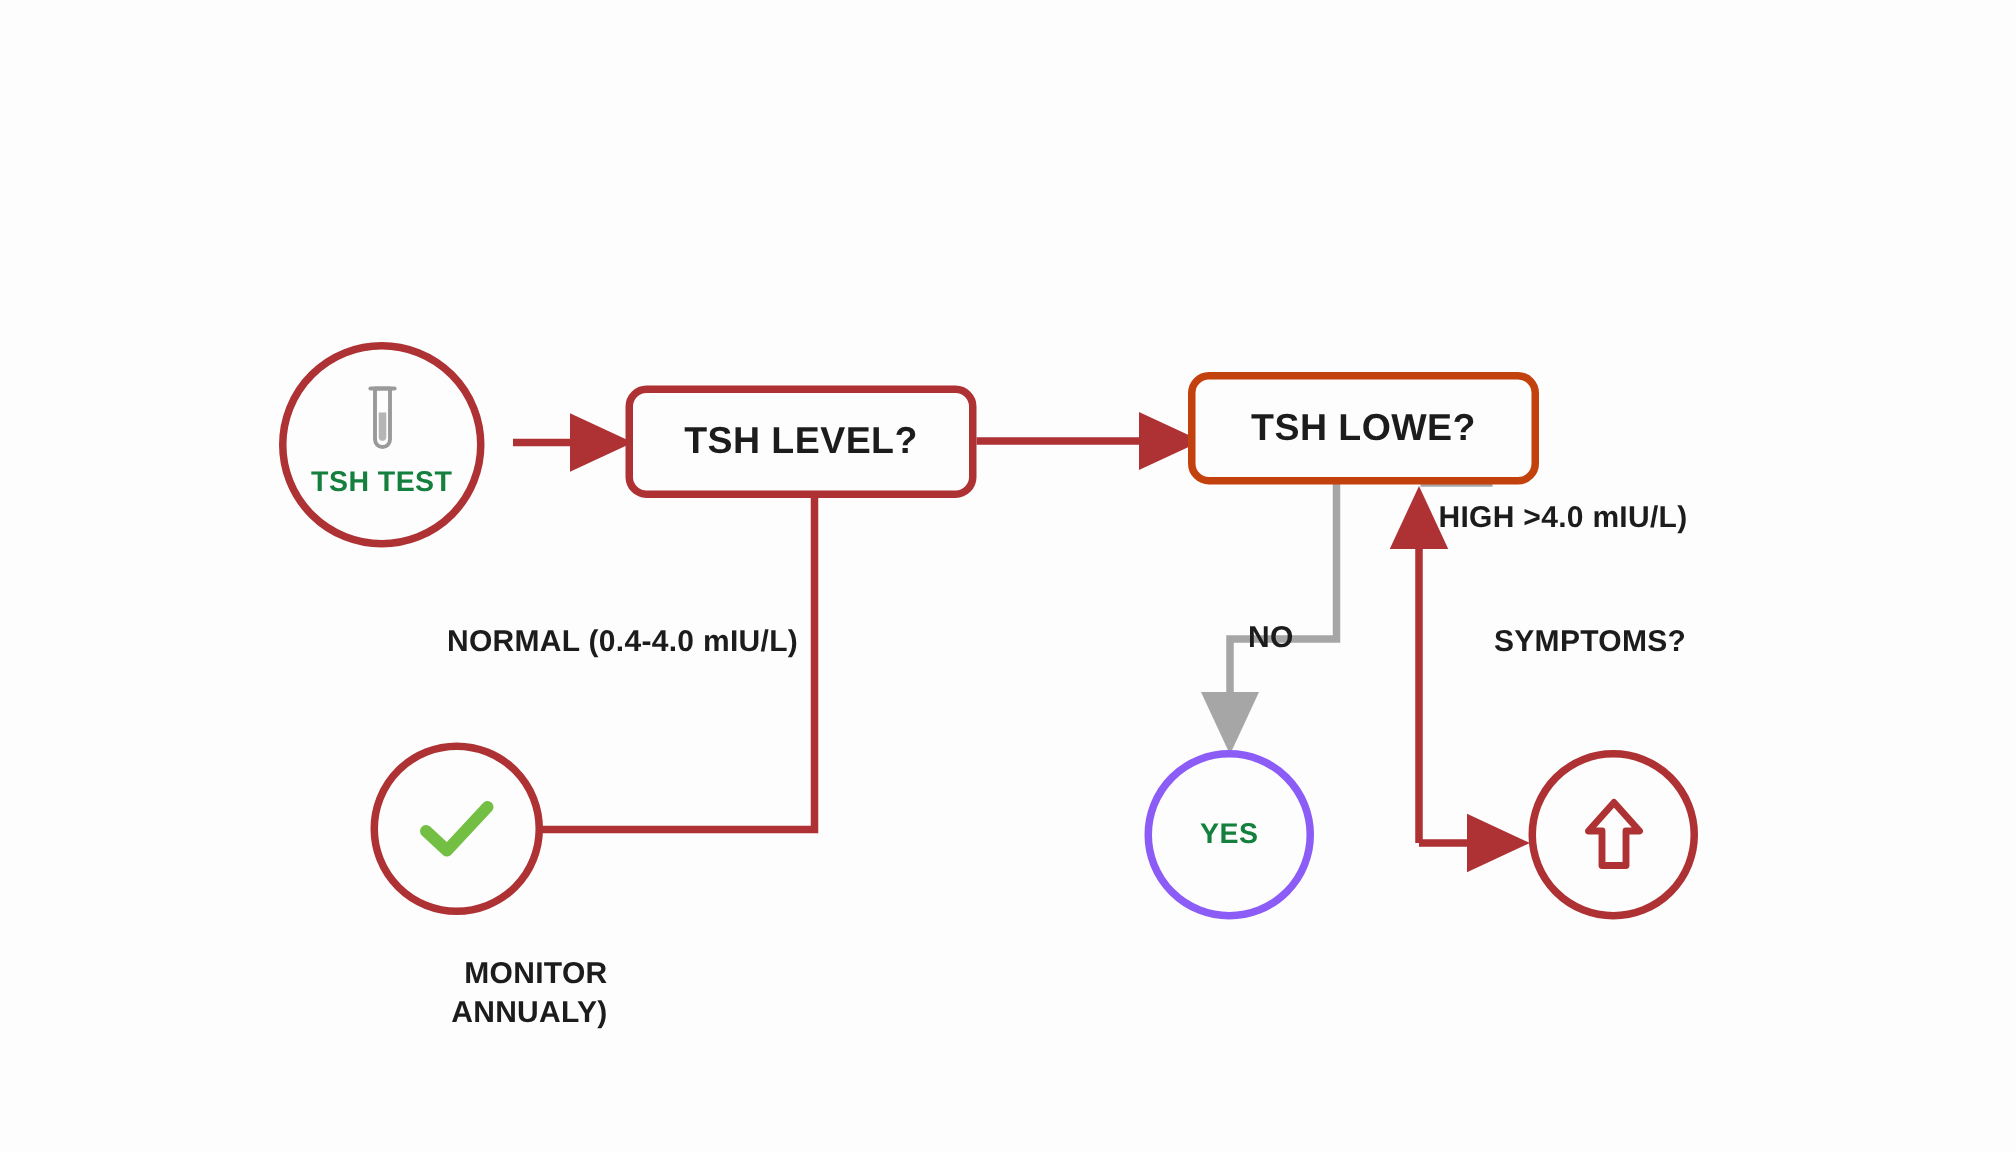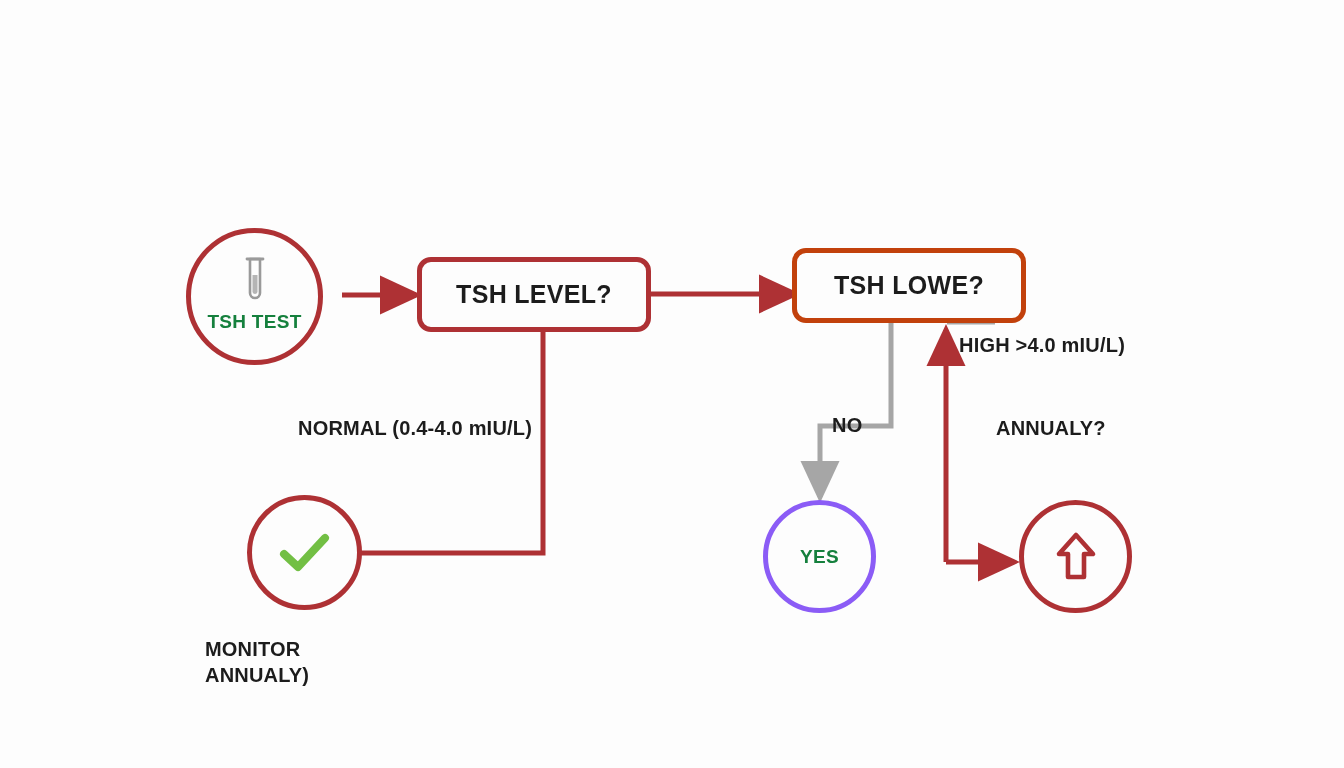--- a/index.html
+++ b/index.html
@@ -62,21 +62,21 @@
   }
   .circle-inner-label {
     font-weight: bold;
     font-size: 19px;
     color: #15803d;
     letter-spacing: 0.3px;
     white-space: nowrap;
   }
   .caption {
     position: absolute;
-    text-align: left;
+    text-align: right;
     font-weight: bold;
     font-size: 20px;
     line-height: 26px;
     color: #1c1c1c;
     letter-spacing: 0.2px;
     white-space: pre-line;
   }
   .edge-label {
     position: absolute;
     font-weight: bold;
@@ -161,15 +161,15 @@
       </svg>
     </span>
   </div>
 
   <div class="edge-label" style="left:259px; top:417px;margin-left:39px;">NORMAL (0.4-4.0 mIU/L)</div>
 
   <div class="edge-label" style="left:959px; top:310px;margin-top:24px;">HIGH &gt;4.0 mIU/L)</div>
 
   <div class="edge-label" style="left:832px; top:414px;">NO</div>
 
-  <div class="edge-label" style="left:996px; top:417px;">ANNUALY?</div>
+  <div class="edge-label" style="left:996px; top:417px;">SYMPTOMS?</div>
 
 </div>
 
 </body></html>

